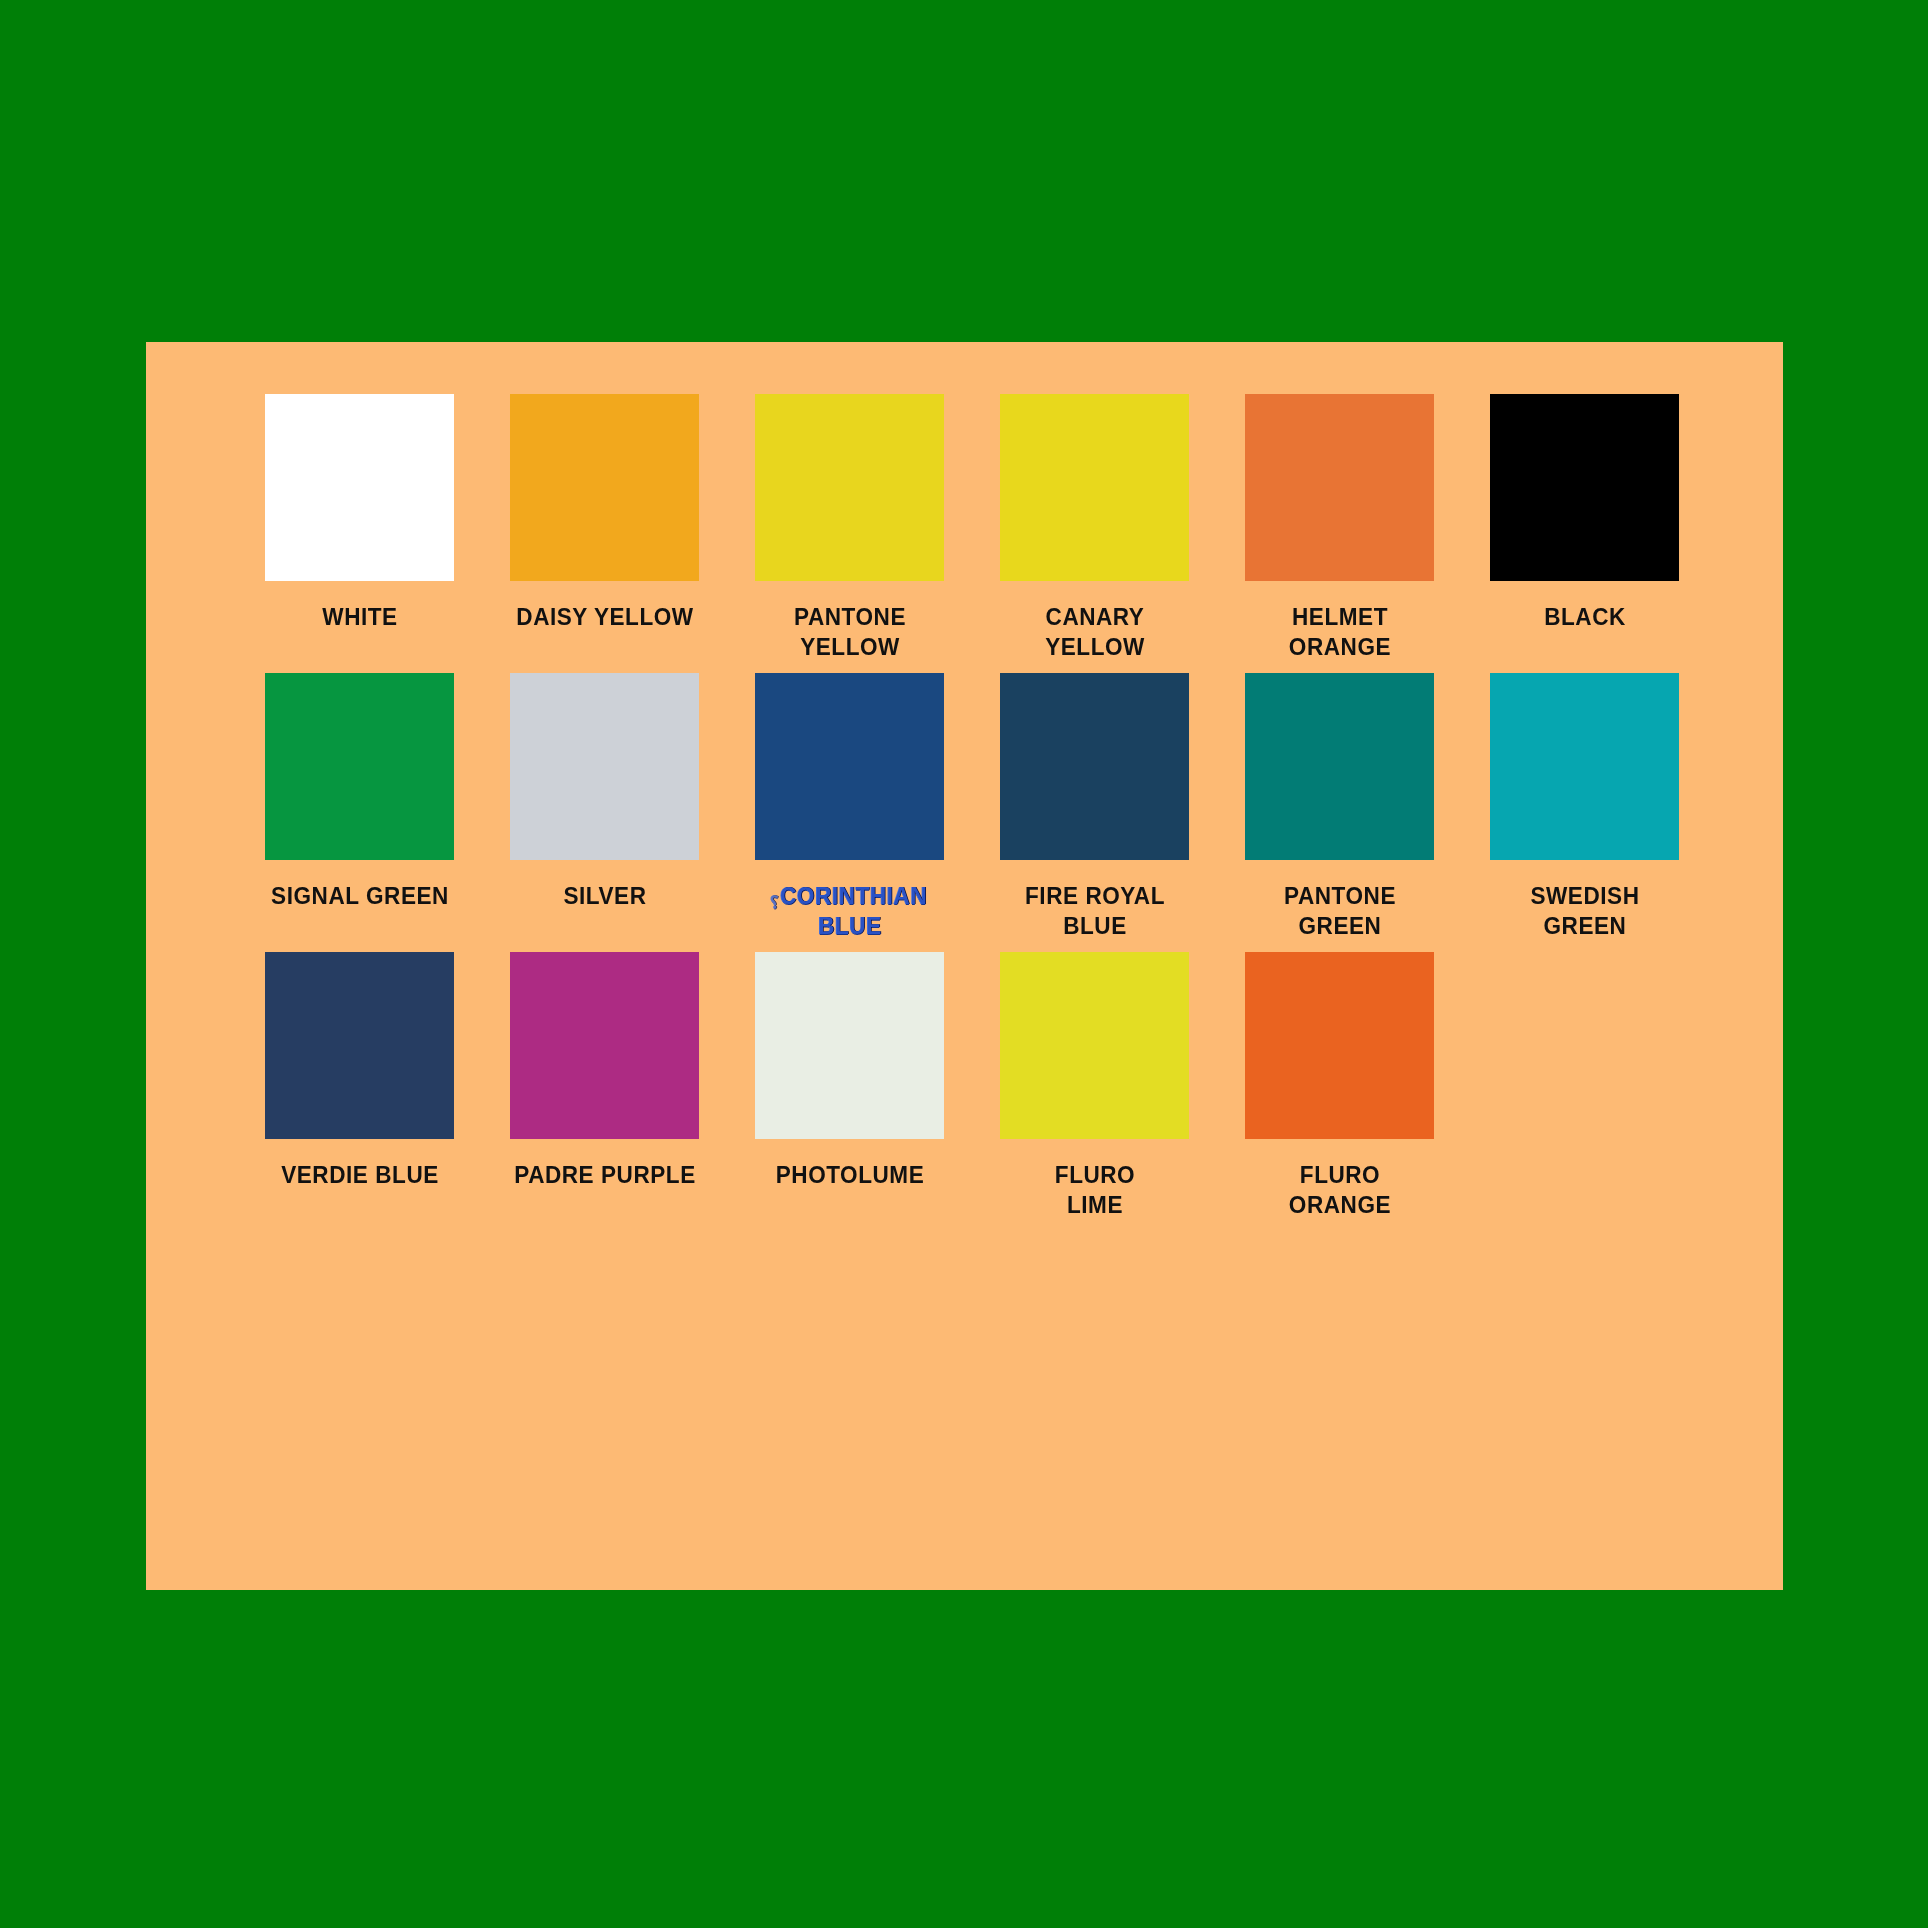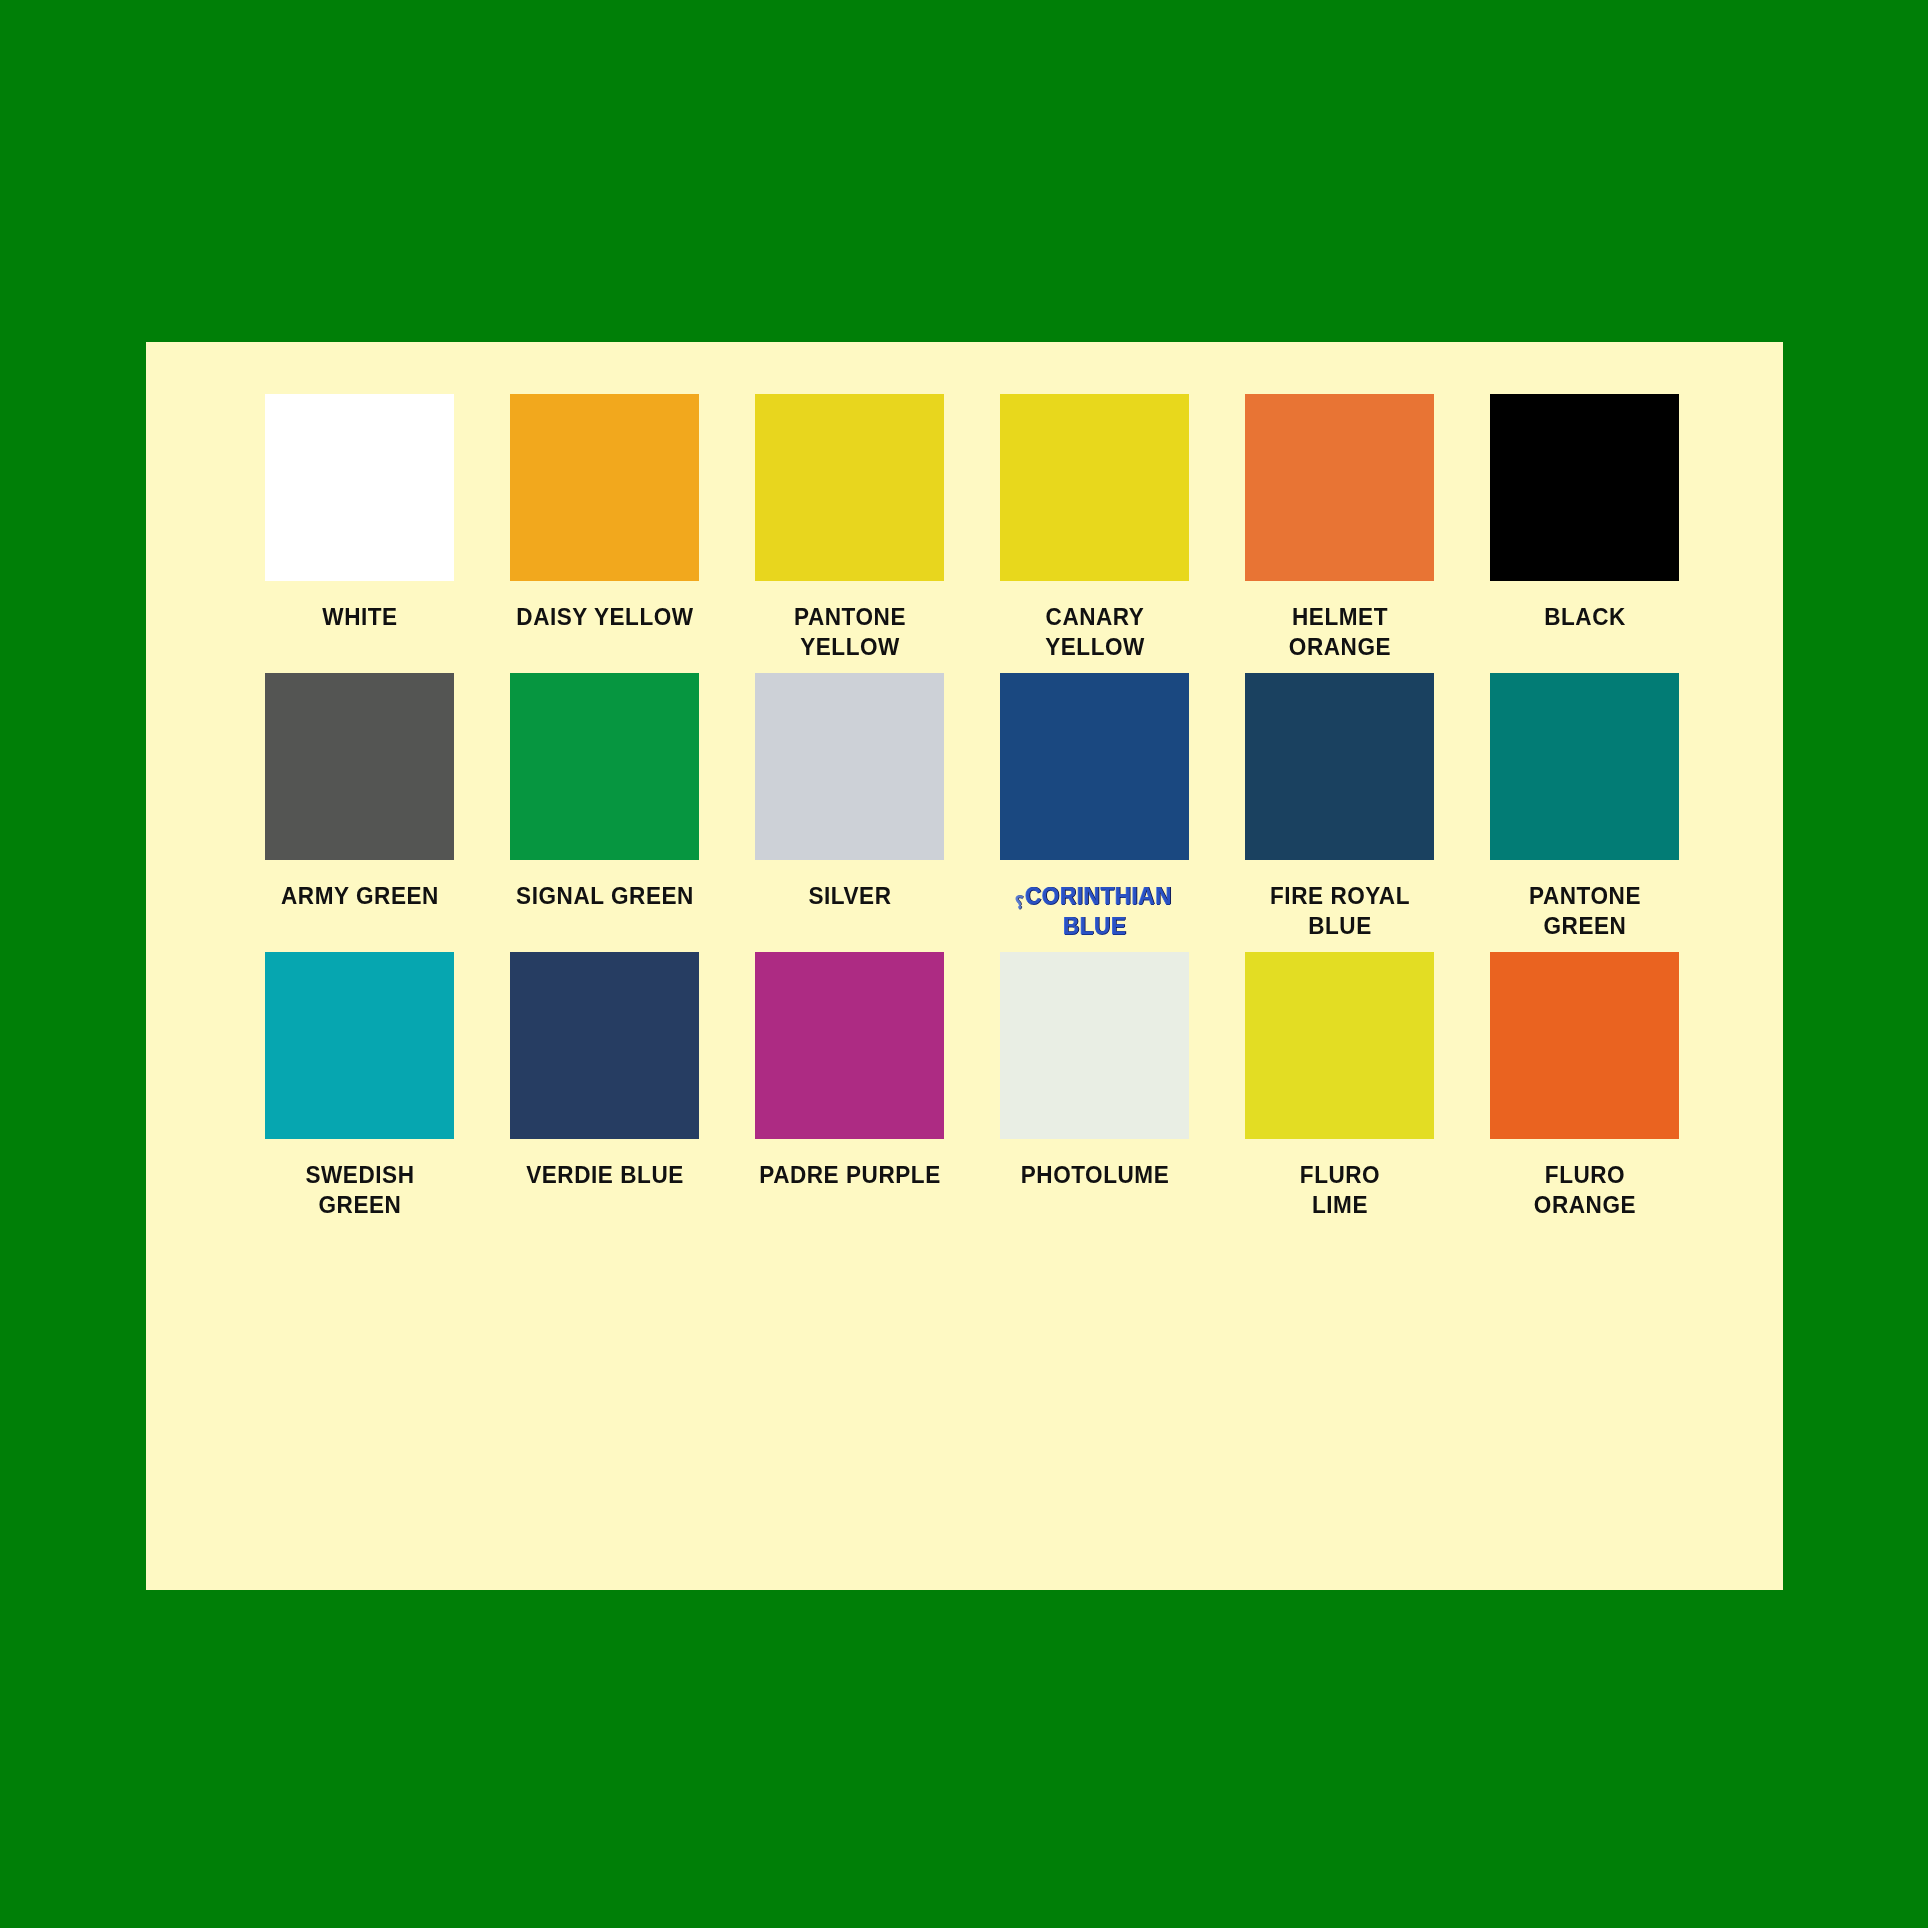--- a/index.html
+++ b/index.html
@@ -80,21 +80,21 @@
     top: 3.8px;
     font-size: 17px;
     color: #3a63d0;
     opacity: 0.85;
   }
 </style>
 </head>
 <body style="background: rgb(0, 127, 7);">
 
 <div id="stage">
-  <div id="card" style="background: #fef9c3;">
+  <div id="card" style="background: #fdba74;">
     <div id="grid">
         <div class="cell">
           <div class="swatch" style="background: rgb(255, 255, 255);"></div>
           <div class="label">WHITE</div>
         </div>
         <div class="cell">
           <div class="swatch" style="background: rgb(242, 168, 29);"></div>
           <div class="label">DAISY YELLOW</div>
         </div>
         <div class="cell">
@@ -108,24 +108,20 @@
 YELLOW</div>
         </div>
         <div class="cell">
           <div class="swatch" style="background: rgb(232, 116, 52);"></div>
           <div class="label">HELMET
 ORANGE</div>
         </div>
         <div class="cell">
           <div class="swatch" style="background: rgb(0, 0, 0);"></div>
           <div class="label">BLACK</div>
-        </div>
-        <div class="cell">
-          <div class="swatch" style="background: rgb(84, 85, 83);"></div>
-          <div class="label">ARMY GREEN</div>
         </div>
         <div class="cell">
           <div class="swatch" style="background: rgb(6, 150, 64);"></div>
           <div class="label">SIGNAL GREEN</div>
         </div>
         <div class="cell">
           <div class="swatch" style="background: rgb(205, 209, 215);"></div>
           <div class="label">SILVER</div>
         </div>
         <div class="cell">

